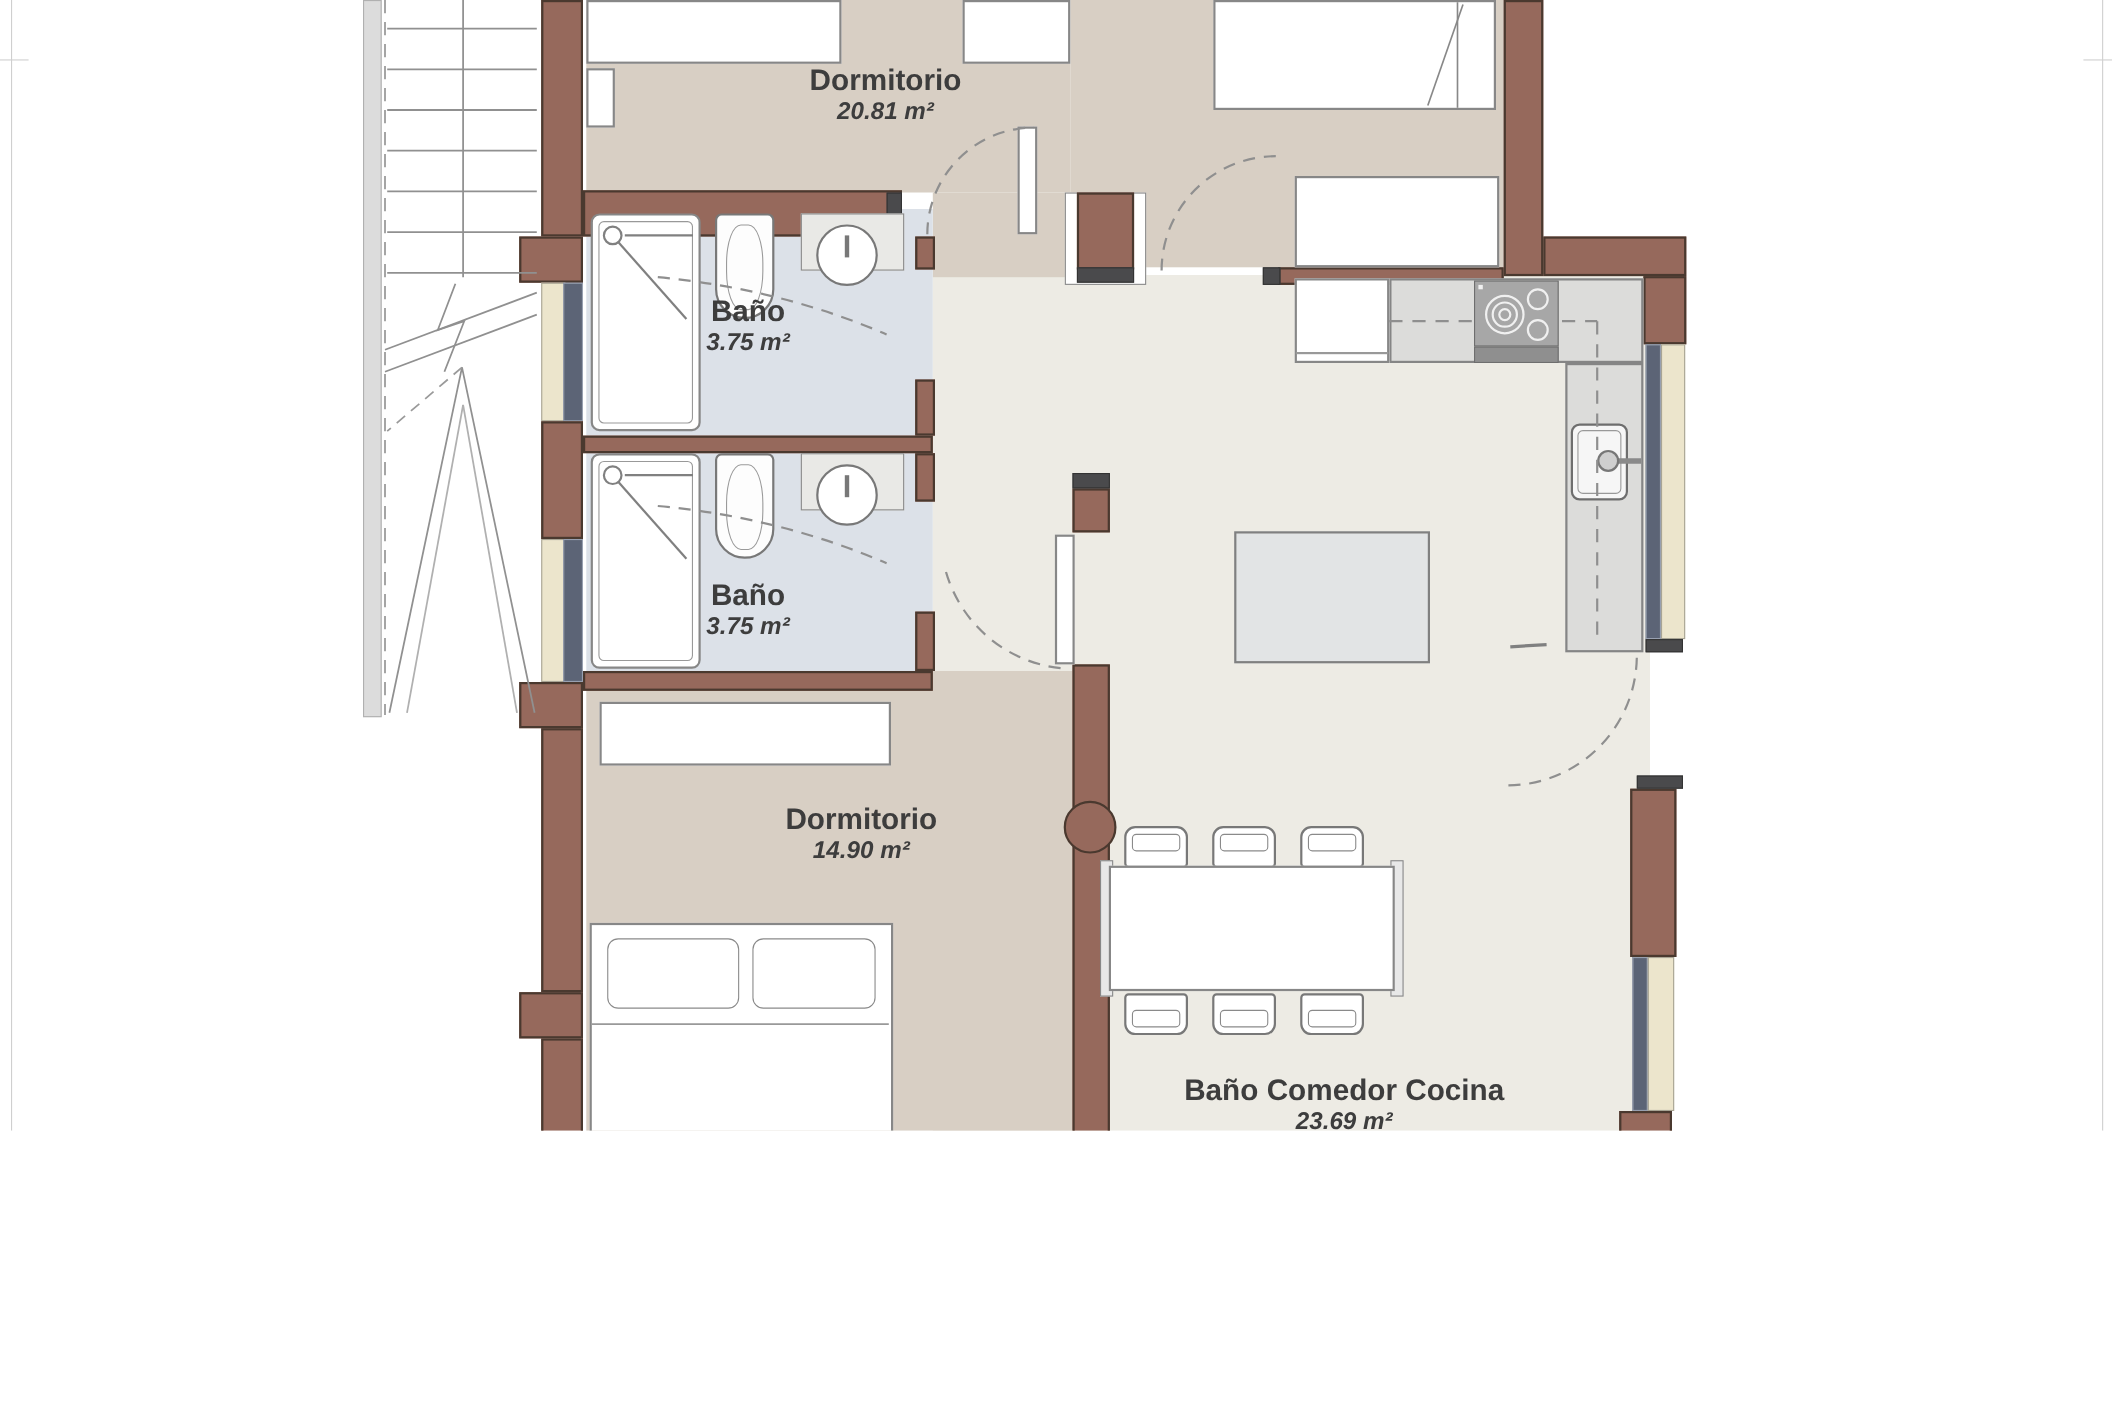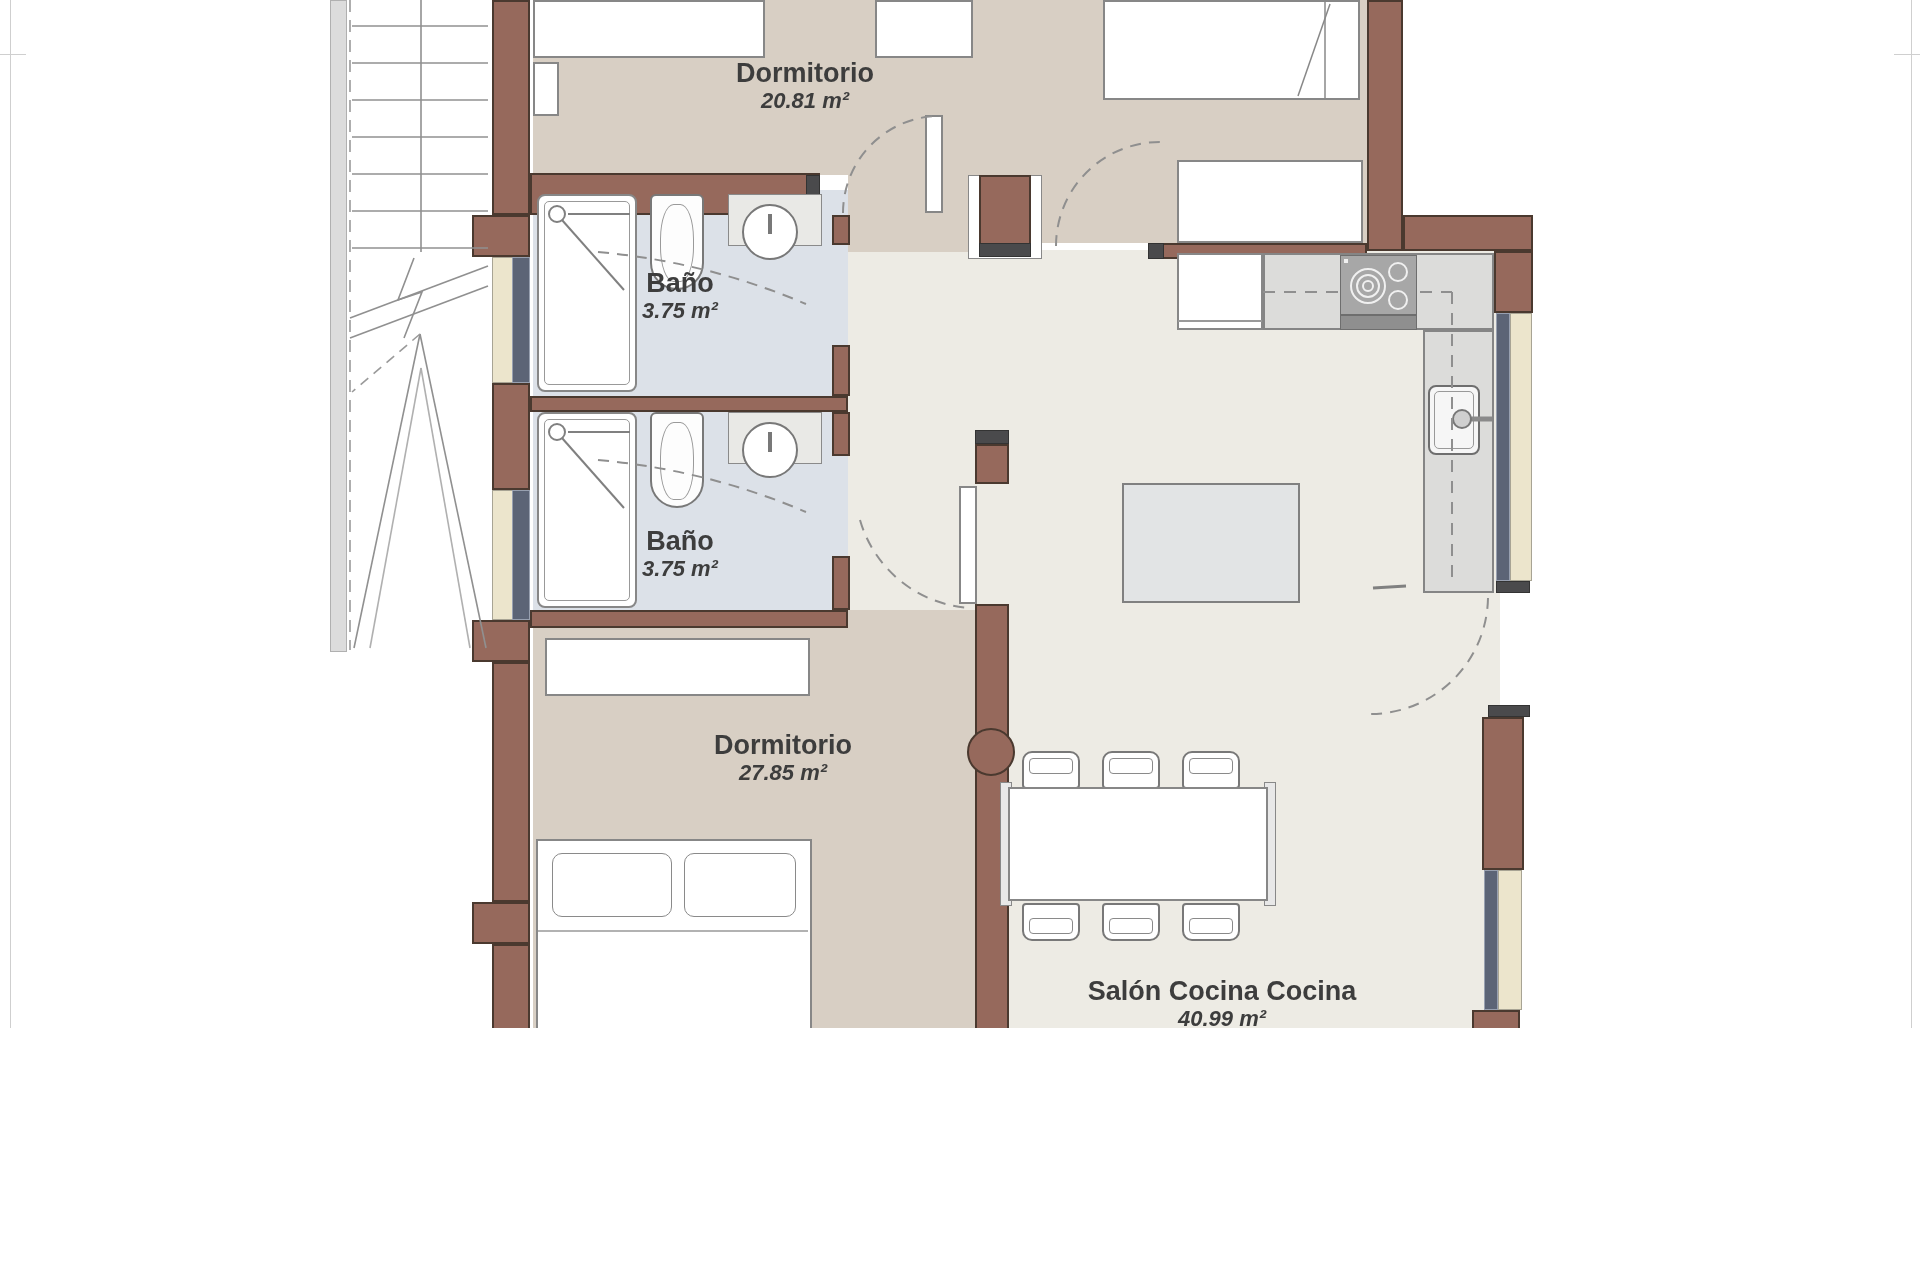--- a/index.html
+++ b/index.html
@@ -188,25 +188,25 @@
   <div class="room-label" style="left:600px;top:268px;width:160px;">
     <div class="nm">Baño</div>
     <div class="ar">3.75 m²</div>
   </div>
   <div class="room-label" style="left:600px;top:526px;width:160px;">
     <div class="nm">Baño</div>
     <div class="ar">3.75 m²</div>
   </div>
   <div class="room-label" style="left:618px;top:730px;width:330px;">
     <div class="nm">Dormitorio</div>
-    <div class="ar">27.85 m²</div>
+    <div class="ar">14.90 m²</div>
   </div>
   <div class="room-label" style="left:1048px;top:976px;width:348px;">
-    <div class="nm">Salón Cocina Cocina</div>
-    <div class="ar">40.99 m²</div>
+    <div class="nm">Baño Comedor Cocina</div>
+    <div class="ar">23.69 m²</div>
   </div>
 
   <svg class="overlay" width="1920" height="1280" viewBox="0 0 1920 1280">
 
     <g stroke="#909090" stroke-width="1.6" fill="none">
       <line x1="352" y1="26" x2="488" y2="26"></line>
         <line x1="352" y1="63" x2="488" y2="63"></line>
       <line x1="352" y1="100" x2="488" y2="100"></line>
         <line x1="352" y1="137" x2="488" y2="137"></line>
       <line x1="352" y1="174" x2="488" y2="174"></line>

